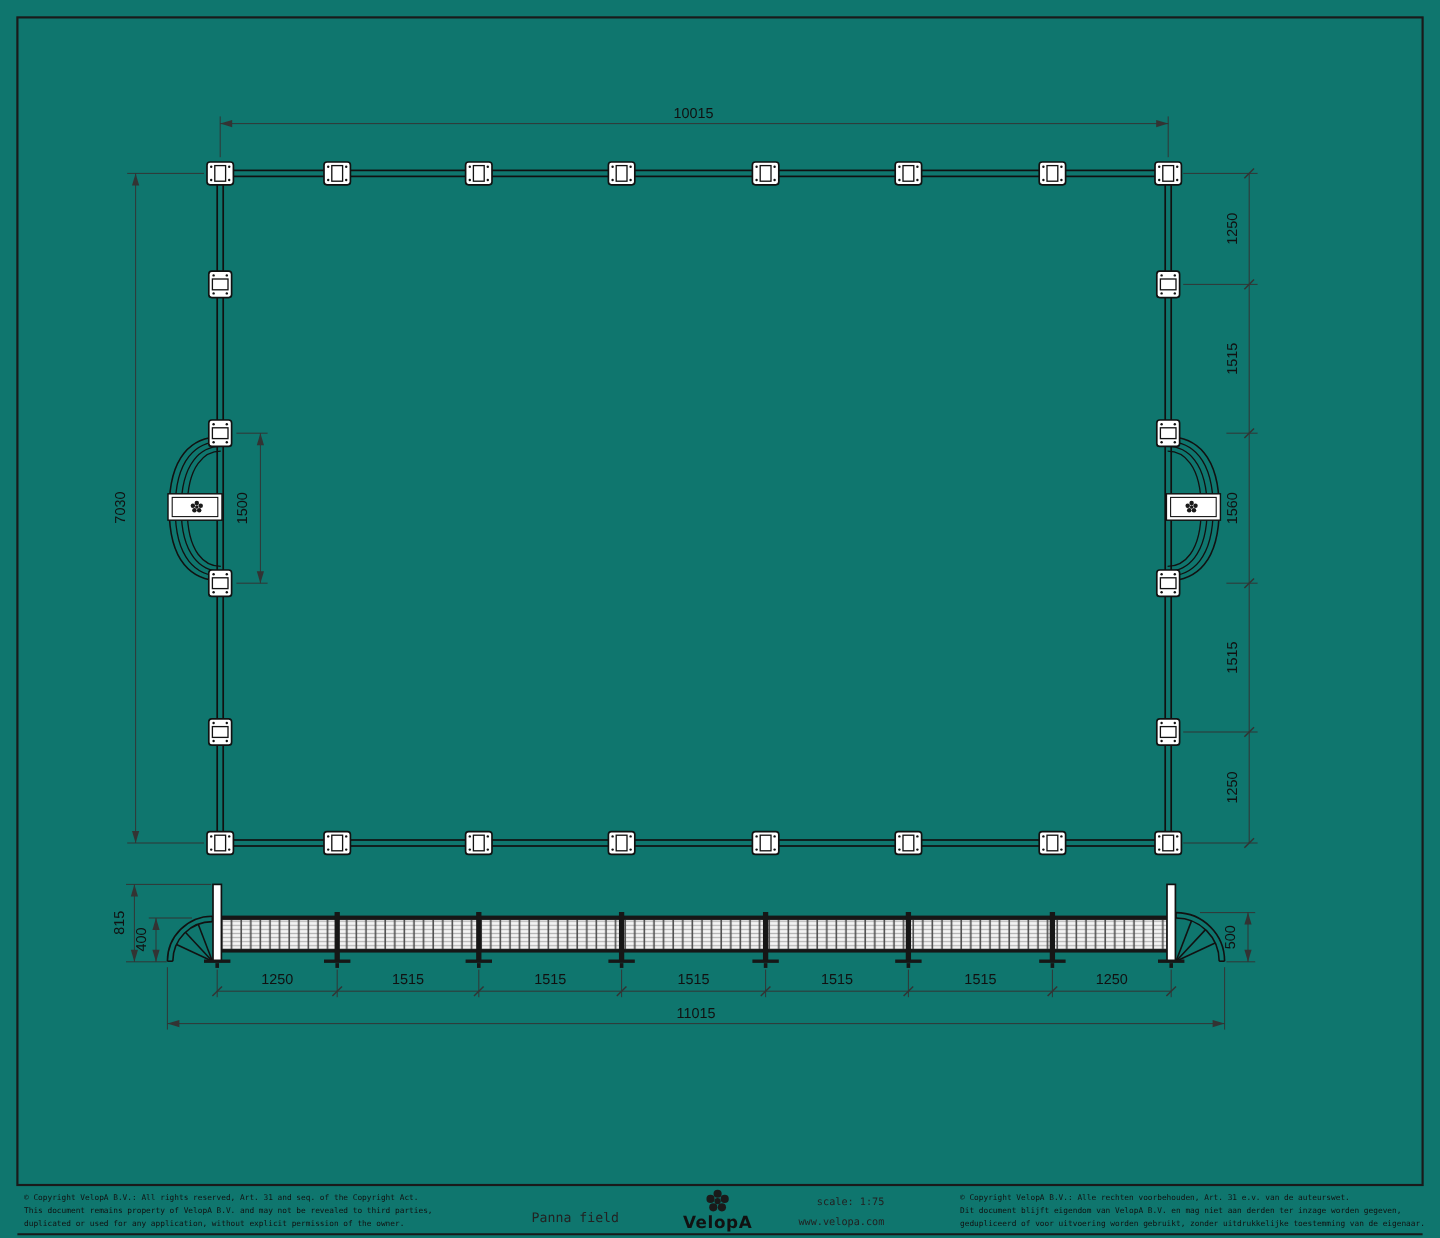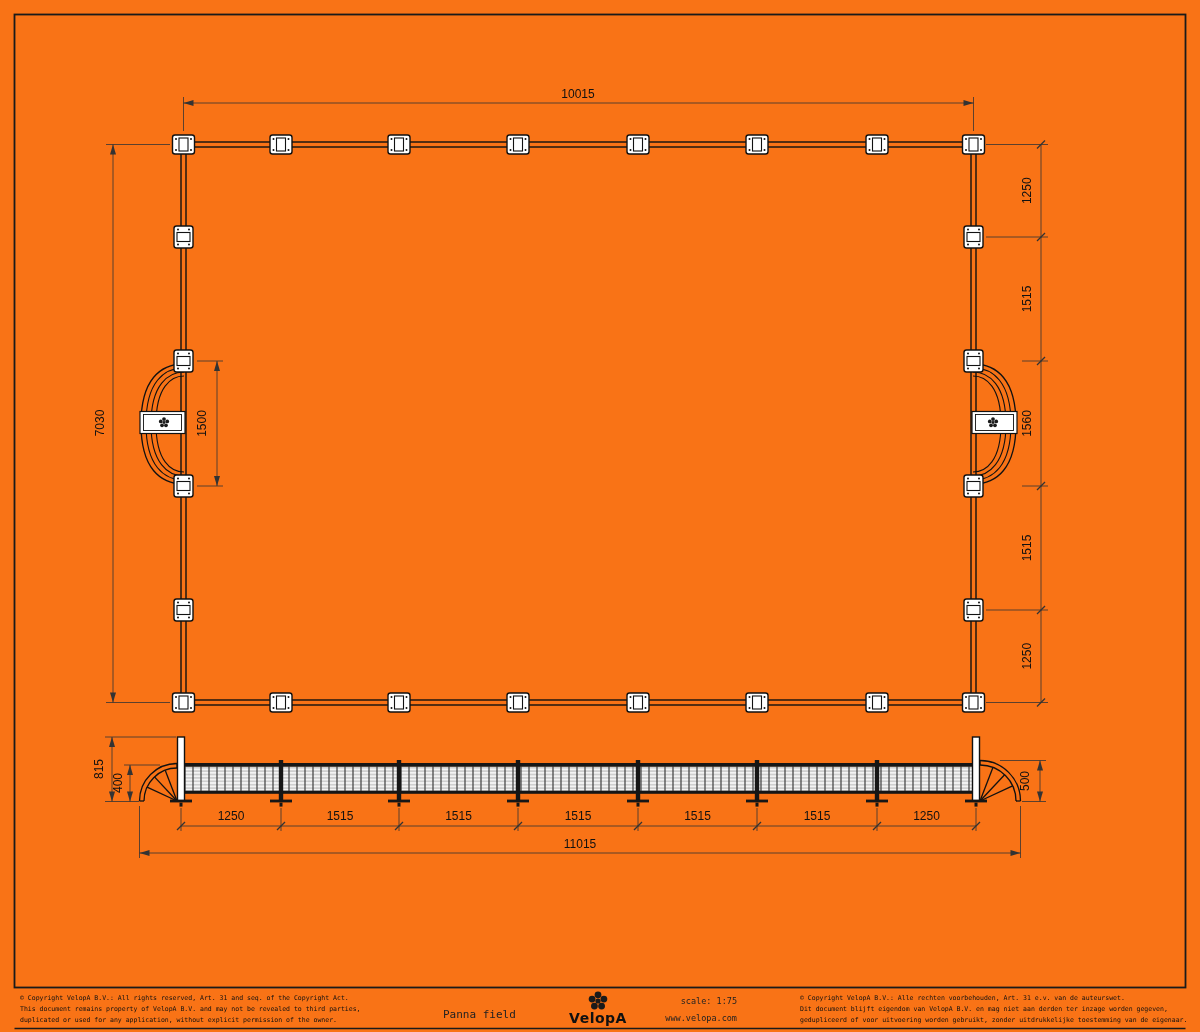--- a/index.html
+++ b/index.html
@@ -1,16 +1,16 @@
 <!DOCTYPE html>
 <html><head>
 <meta charset="utf-8">
 <style>
   html,body{margin:0;padding:0;background:#ffffff;}
-  .page{position:relative;width:1200px;height:1032px;background:#f97316;overflow:hidden;
+  .page{position:relative;width:1200px;height:1032px;background:#0f766e;overflow:hidden;
         font-family:"Liberation Sans", sans-serif;}
   svg text{fill:#111;}
   .dim-txt{font-family:"Liberation Sans", sans-serif;font-size:12px;}
   .tb-txt{font-family:"DejaVu Sans Mono", monospace;fill:#222;}
   .copy{font-size:6.5px;}
   .title-txt{font-size:11px;}
   .scale-txt{font-size:8.5px;}
   .brand-txt{font-family:"DejaVu Sans", sans-serif;font-weight:bold;font-size:14px;letter-spacing:.5px;}
 </style>
 </head>

